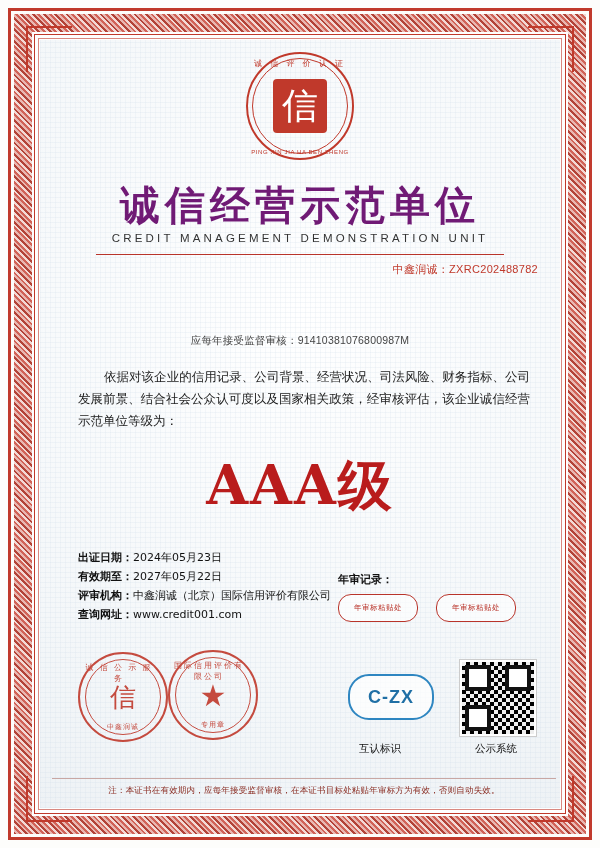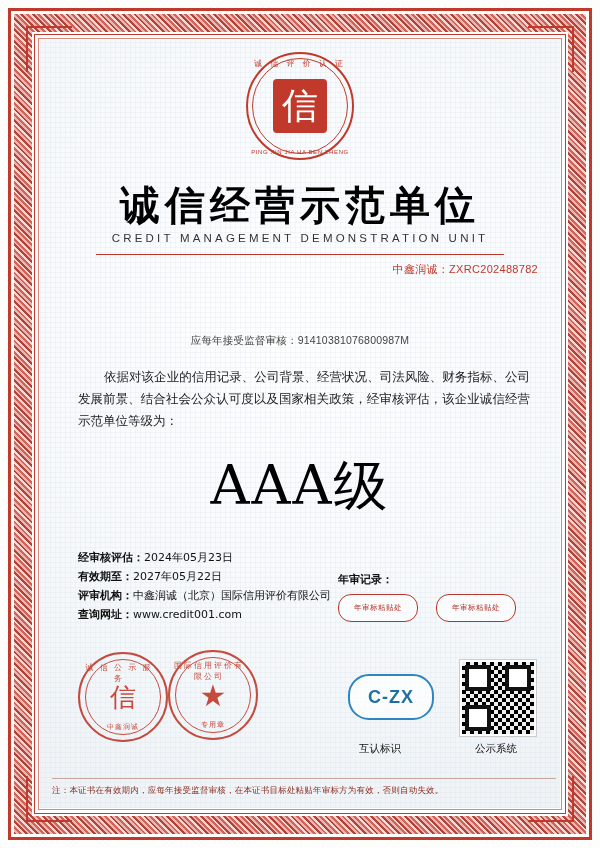--- a/index.html
+++ b/index.html
@@ -140,21 +140,21 @@
   
   .title-cn {
     position: absolute;
     left: 0; right: 0;
     top: 178px;
     text-align: center;
     font-family: "DejaVu Sans", sans-serif;
     font-weight: bold;
     font-size: 40px;
     letter-spacing: 5px;
-    color: #000000;
+    color: #701a75;
   }
   .title-en {
     position: absolute;
     left: 0; right: 0;
     top: 232px;
     text-align: center;
     font-size: 11.5px;
     letter-spacing: 3.2px;
     color: #333;
   }
@@ -210,23 +210,23 @@
     font-family: "DejaVu Sans", sans-serif;
   }
 
   
   .grade {
     position: absolute;
     left: 0; right: 0;
     top: 450px;
     text-align: center;
     font-family: "DejaVu Serif", serif;
-    font-weight: normal;
+    font-weight: bold;
     font-size: 54px;
-    color: #000000;
+    color: #b91c1c;
     letter-spacing: 2px;
   }
 
   
   .details {
     position: absolute;
     left: 78px;
     top: 548px;
     font-size: 11px;
     line-height: 19px;
@@ -402,20 +402,21 @@
   }
   .footnote {
     position: absolute;
     left: 52px; right: 44px;
     top: 784px;
     font-size: 8.5px;
     color: #8a2c22;
     line-height: 13px;
     letter-spacing: 0.2px;
     font-family: "DejaVu Sans", sans-serif;
+    text-align: center;
   }
 </style>
 </head>
 <body>
 
 <div class="certificate">
 
   <div class="border-outer"></div>
   <div class="border-guilloche"></div>
   <div class="border-inner-thin"></div>
@@ -444,21 +445,21 @@
   <div class="cert-code">中鑫润诚：ZXRC202488782</div>
 
   <div class="company-code">应每年接受监督审核：91410381076800987M</div>
 
   <div class="body-text">依据对该企业的信用记录、公司背景、经营状况、司法风险、财务指标、公司发展前景、结合社会公众认可度以及国家相关政策，经审核评估，该企业诚信经营示范单位等级为：</div>
 
   <div class="grade">AAA级</div>
 
   <div class="details">
     <div class="row">
-      <span class="label">经审核评估：</span><span>2024年05月23日</span>
+      <span class="label">出证日期：</span><span>2024年05月23日</span>
     </div>
     <div class="row">
       <span class="label">有效期至：</span><span>2027年05月22日</span>
     </div>
     <div class="row">
       <span class="label">评审机构：</span><span>中鑫润诚（北京）国际信用评价有限公司</span>
     </div>
     <div class="row">
       <span class="label">查询网址：</span><span>www.credit001.com</span>
     </div>

